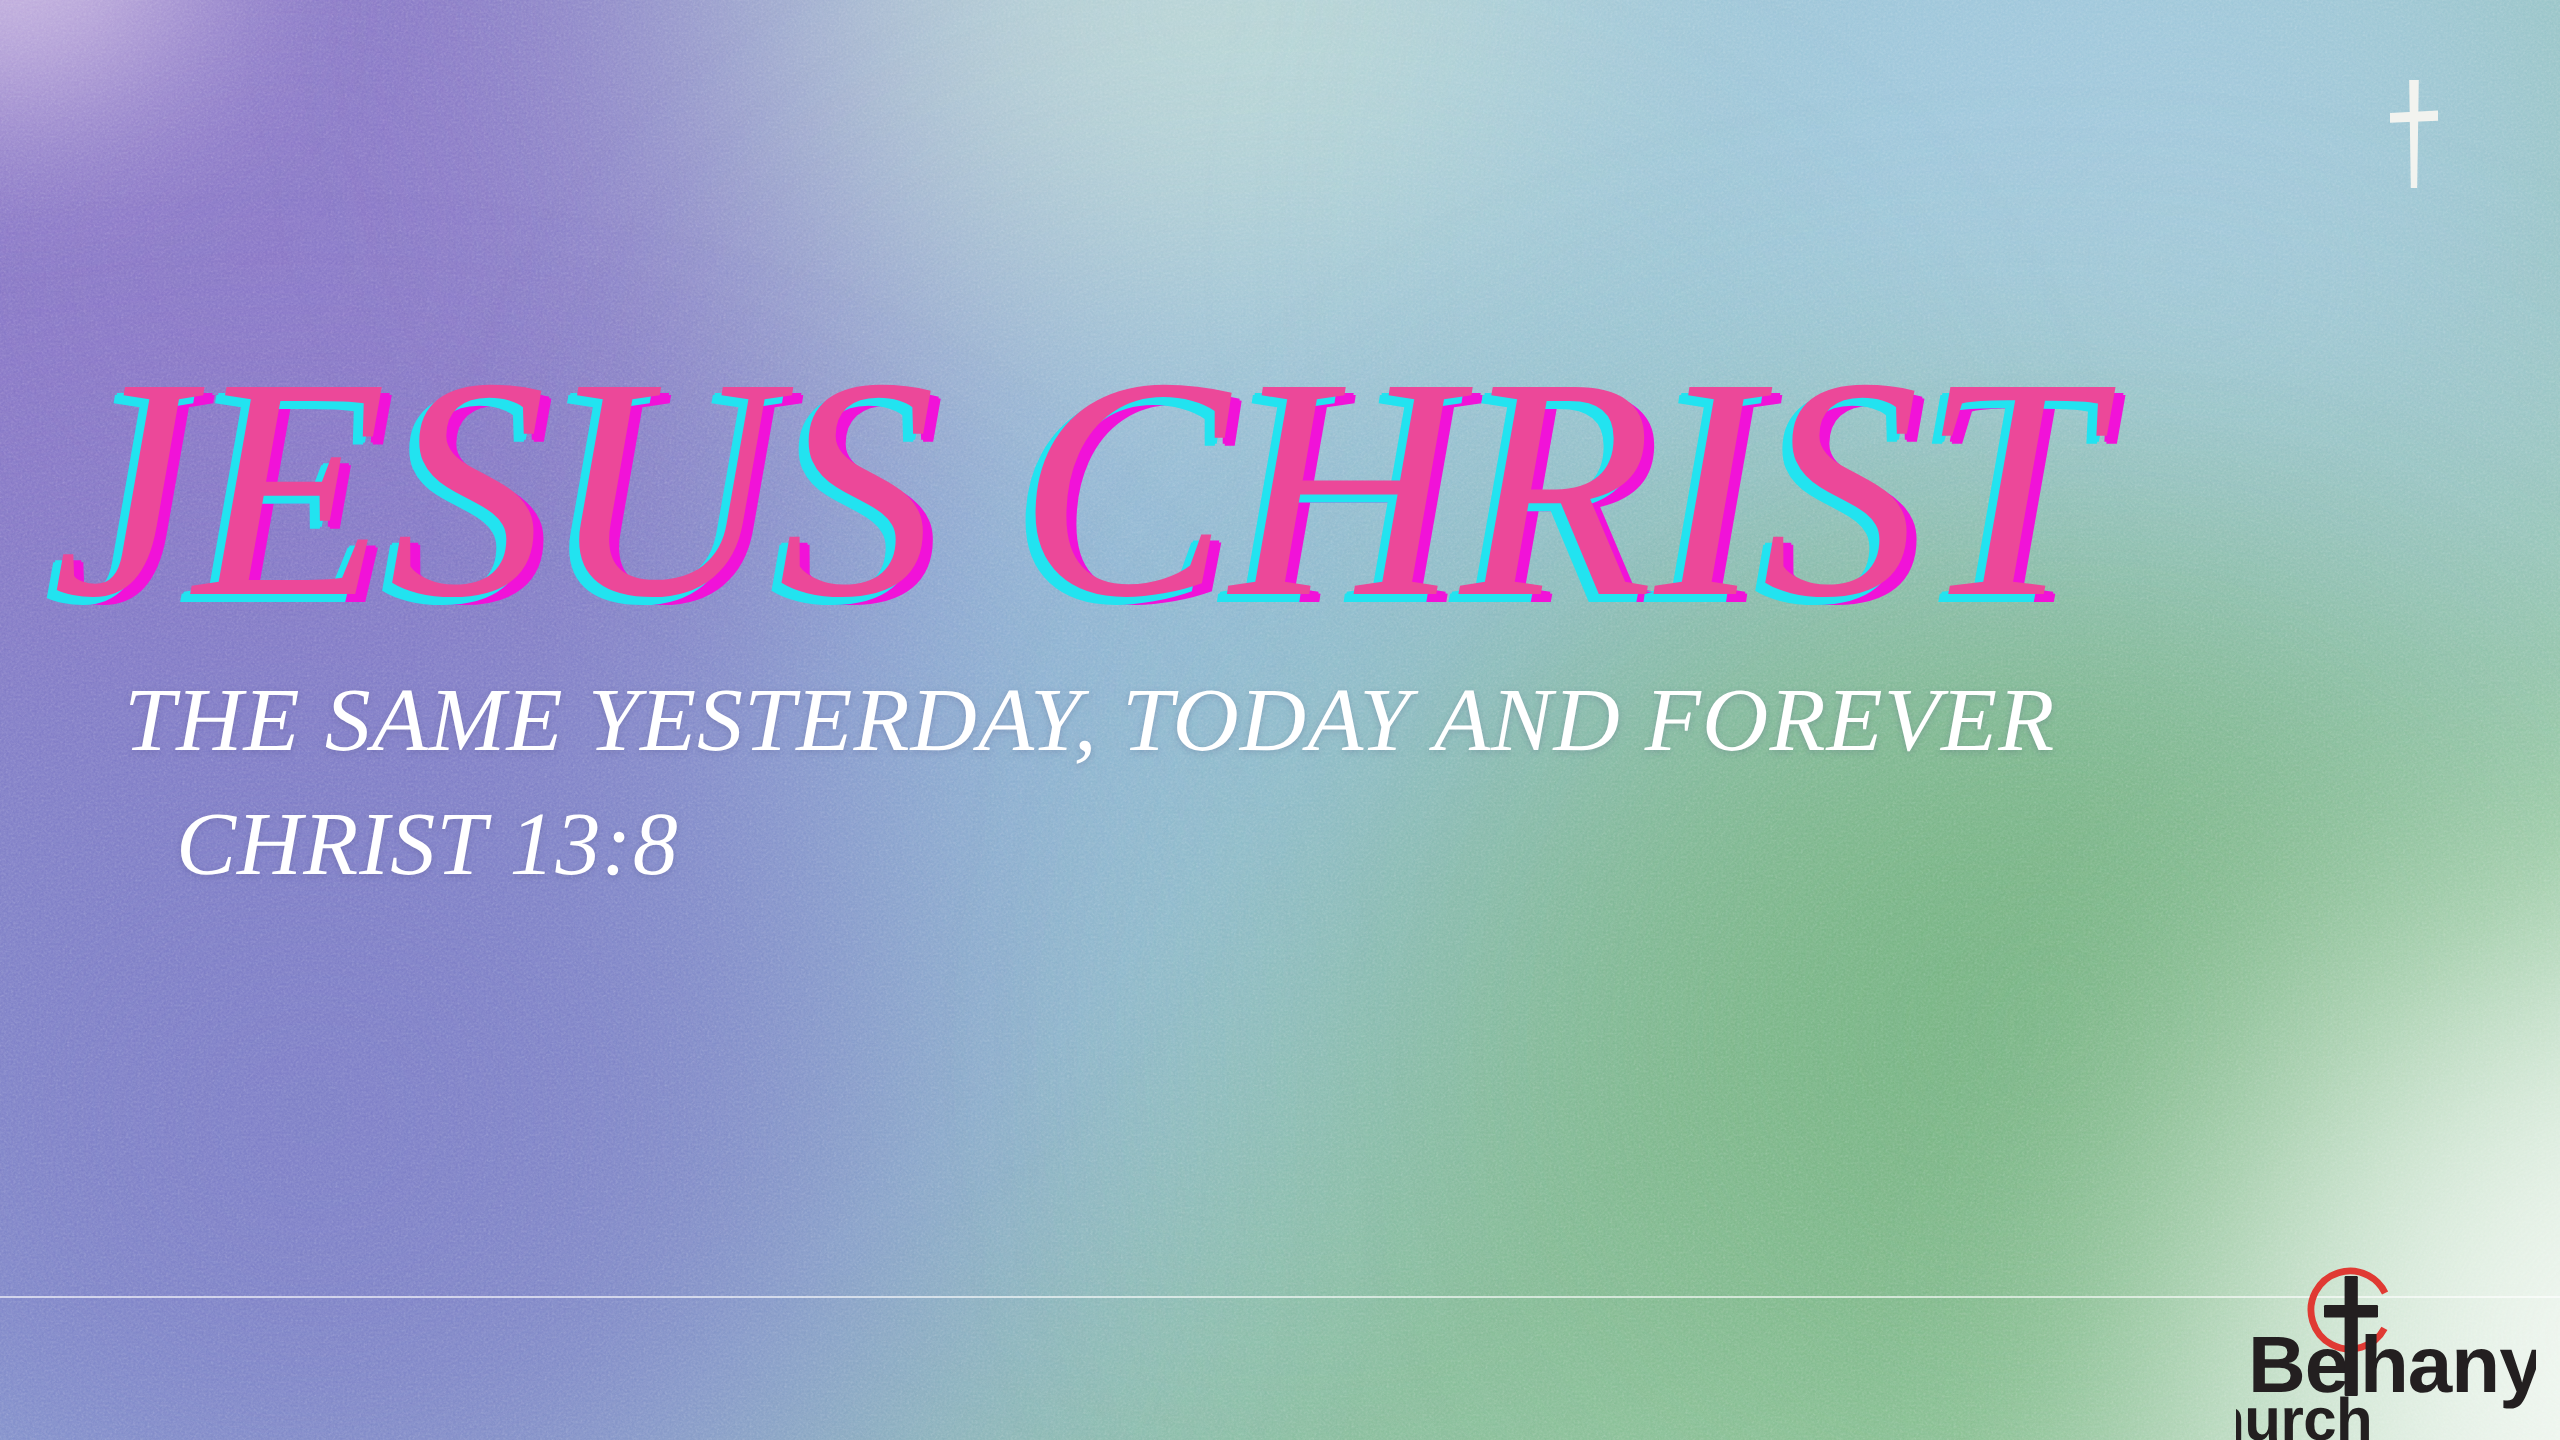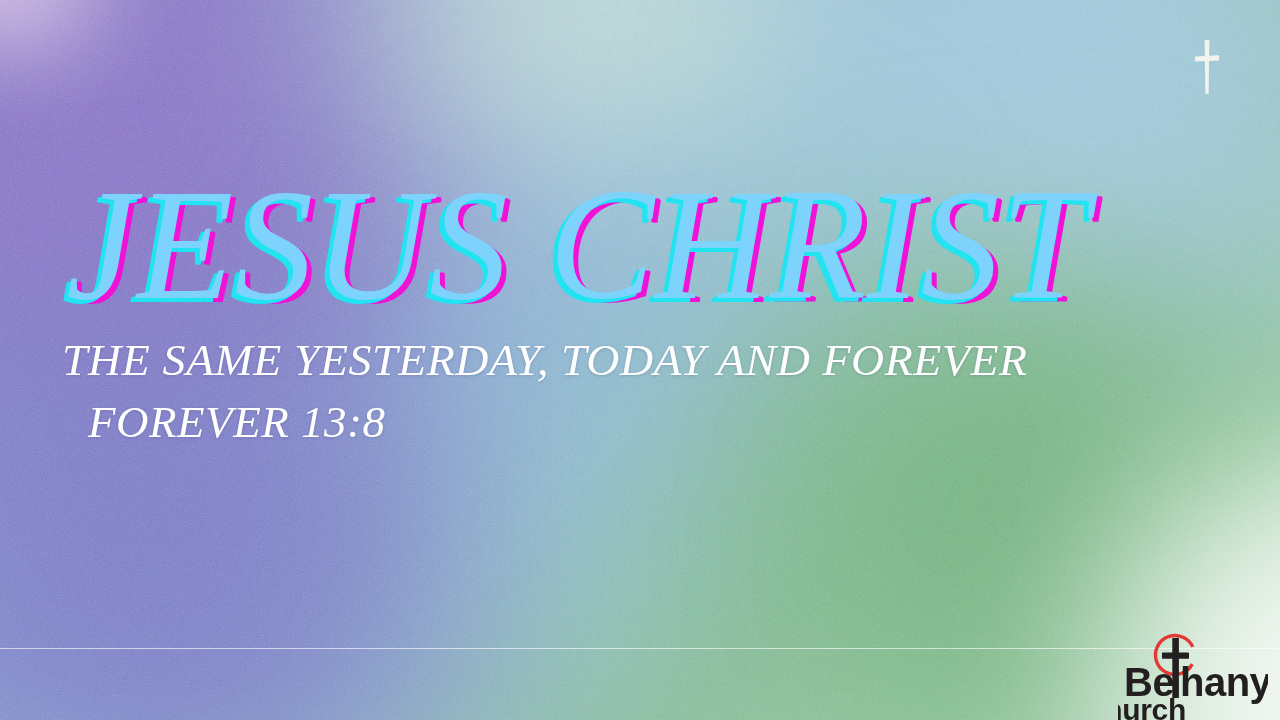--- a/index.html
+++ b/index.html
@@ -146,30 +146,29 @@
     width: 1236px;
   }
   .headline {
     font-family: "Liberation Serif", "DejaVu Serif", serif;
     font-style: italic;
     font-weight: 400;
     font-size: 158px;
     line-height: 0.98;
     letter-spacing: 0.005em;
     white-space: nowrap;
-    color: #7dd3fc;
+    color: #ec4899;
     transform: scaleX(1.055);
     transform-origin: left center;
     
     text-shadow:
       -5px 4px 0 #22E3F0,
        5px 4px 0 #F112D8,
       -4px 3px 0 #22E3F0,
        4px 3px 0 #F112D8;
-    margin-left: 40px;
   }
 
   
   .subline {
     position: absolute;
     font-family: "Liberation Serif", "DejaVu Serif", serif;
     font-style: italic;
     font-weight: 400;
     color: #FFFFFF;
     white-space: nowrap;
@@ -240,21 +239,21 @@
       </g>
     </svg>
   </div>
 
   <div class="headline-wrap">
     <div class="headline" style="transform: scaleX(1);">JESUS CHRIST</div>
   </div>
 
   <div class="subline subline-1">THE SAME YESTERDAY, TODAY AND FOREVER</div>
 
-  <div class="subline subline-2">FOREVER 13:8</div>
+  <div class="subline subline-2">CHRIST 13:8</div>
 
   <div class="hairline"></div>
 
   <div class="logo">
     <svg width="150" height="96" viewBox="0 0 150 96" xmlns="http://www.w3.org/2000/svg">
 
       <circle cx="57" cy="27" r="19.5" fill="none" stroke="#E03A33" stroke-width="3.4" stroke-dasharray="104 40" transform="rotate(28 57 27)"></circle>
 
       <text x="6" y="68" font-family="'Liberation Sans', sans-serif" font-size="40" font-weight="700" letter-spacing="-0.5" fill="#231F20">Be</text>
       <text x="62" y="68" font-family="'Liberation Sans', sans-serif" font-size="40" font-weight="700" letter-spacing="-0.5" fill="#231F20">hany</text>

